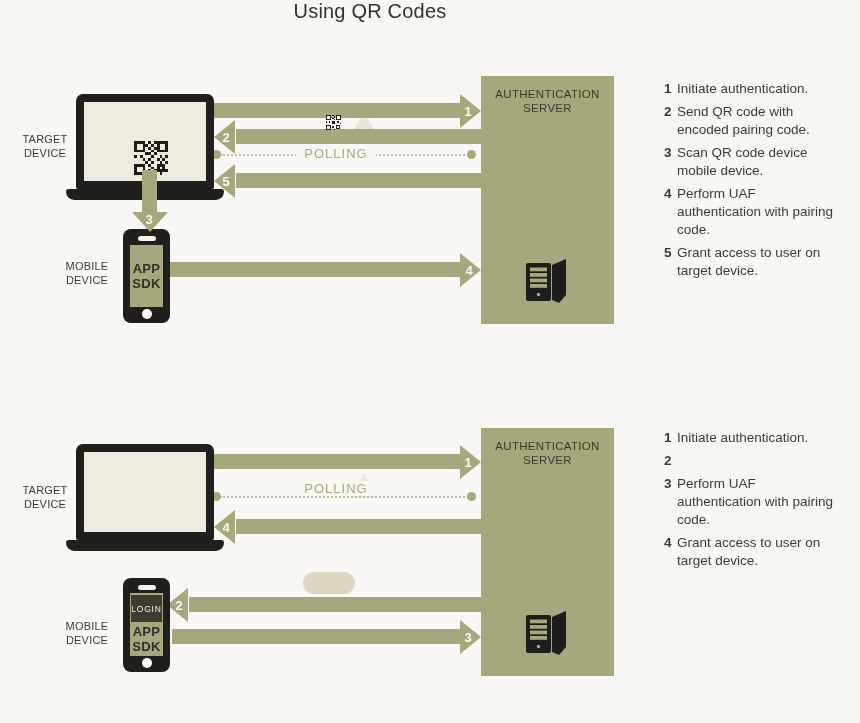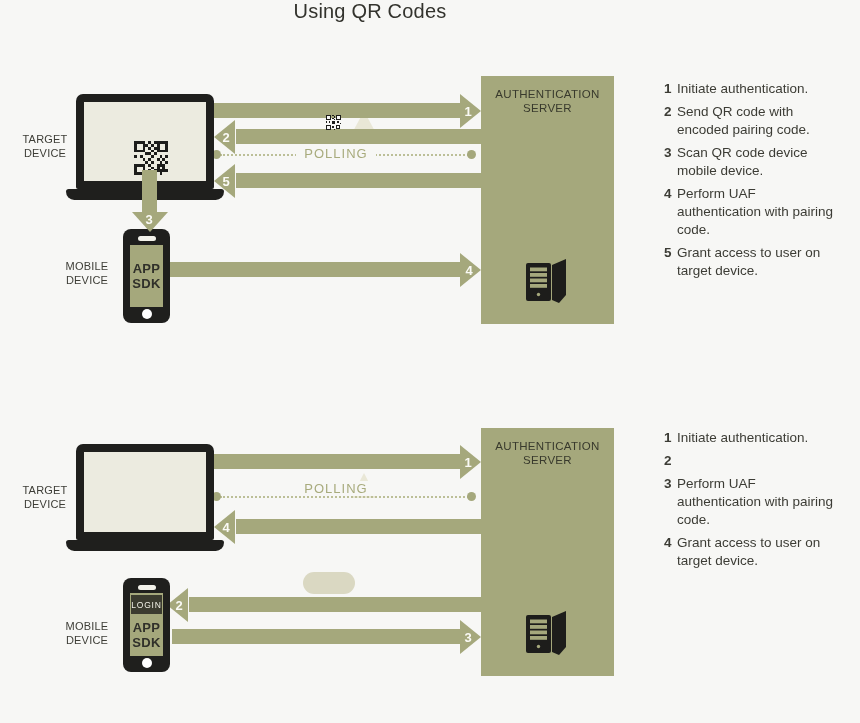--- a/index.html
+++ b/index.html
@@ -21,21 +21,21 @@
   .laptop-base { position:absolute; background:#1f1f1d; border-radius:3px 3px 9px 9px; }
   .phone { position:absolute; background:#1f1f1d; border-radius:8px; }
   .phone-speaker { position:absolute; left:50%; transform:translateX(-50%); top:7px;
     width:18px; height:4.5px; border-radius:3px; background:#f3f2ea; }
   .phone-screen { position:absolute; left:7px; width:33px; background:#a5a87c;
     display:flex; flex-direction:column; }
   .phone-home { position:absolute; left:50%; transform:translateX(-50%); bottom:4px;
     width:10px; height:10px; border-radius:50%; background:#ffffff; }
   .app-lines { flex:1; display:flex; flex-direction:column; align-items:center; justify-content:center;
     font-size:13px; font-weight:600; line-height:15px; color:#30302a; letter-spacing:0.3px; }
-  .login-bar { margin:2px 1px 0 1px; height:19px; background:#3b3b2f; color:#f0efe5;
+  .login-bar { margin:2px 1px 0 1px; height:27px; background:#3b3b2f; color:#f0efe5;
     font-size:8.5px; letter-spacing:0.8px; display:flex; align-items:center; justify-content:center; }
 
   .device-label { position:absolute; width:62px; text-align:center;
     font-size:11px; line-height:14px; color:#3d3d36; letter-spacing:0.2px; }
 
   
   .server-box { position:absolute; width:133px; height:248px; background:#a5a87c; z-index:1; }
   .server-label { padding-top:11px; text-align:center; font-size:11.5px; line-height:14px;
     color:#393a2d; letter-spacing:0.3px; }
   .server-icon { position:absolute; left:44px; width:44px; height:46px; }

